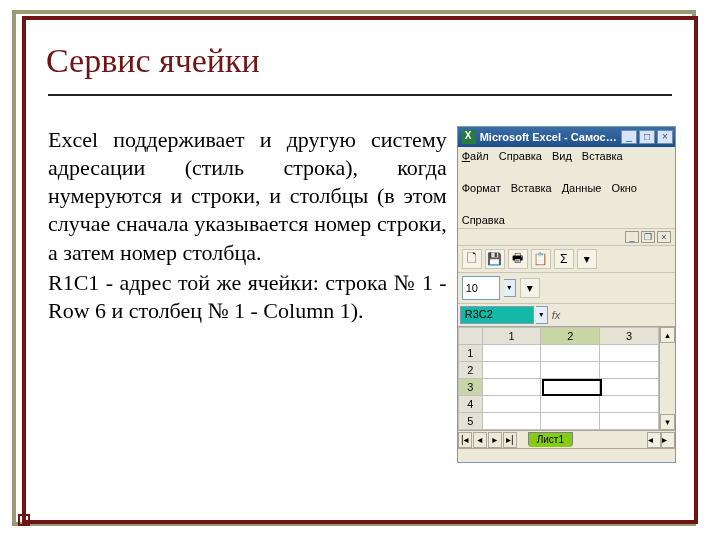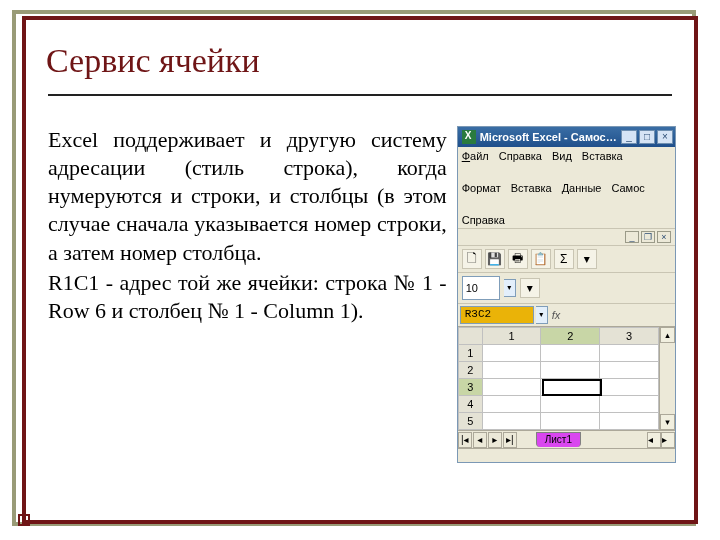--- a/index.html
+++ b/index.html
@@ -117,22 +117,22 @@
   .fontbox {
     width:38px; height:18px; background:#fff; border:1px solid #7f9db9;
     font-size:11px; padding:11px 3px; display:flex; align-items:center;
   }
   .drop { width:12px; height:18px; border:1px solid #7f9db9; border-left:none; background:#e3effb; text-align:center; font-size:8px; line-height:16px;}
   .namebox-row {
     display:flex; align-items:center;
     border-bottom:1px solid #aca899; background:#ece9d8;
   }
   .namebox {
-    width:74px; height:18px; background:#eab308; border:1px solid #7f9db9;
-    margin:2px; font-size:11px; padding:1px 4px;font-family:Liberation Mono, monospace;
+    width:74px; height:18px; background:#14b8a6; border:1px solid #7f9db9;
+    margin:2px; font-size:11px; padding:1px 4px;
   }
   .fx { padding:0 4px; font-style:italic; color:#555;}
   .grid {
     background:#fff; position:relative;
   }
   .grid table { border-collapse:collapse; width:100%; }
   .grid th, .grid td {
     border:1px solid #c0c0c0; height:17px; font-size:11px;
     text-align:center; font-weight:normal;
   }
@@ -156,22 +156,22 @@
     height:16px; border:1px solid #aca899; background:#f1efdf; line-height:14px;
   }
   .gridwrap { position:relative; padding-right:16px; }
   .tabs {
     display:flex; align-items:center; height:18px;
     background:#ece9d8; border-top:1px solid #aca899;
     font-size:10px;
   }
   .tabs .nav { width:14px; height:16px; border:1px solid #aca899; text-align:center; line-height:14px; margin-right:1px;}
   .sheet-tab {
-    padding:0 8px; background:#d946ef; border:1px solid #808080; border-bottom:none;
-    border-radius:0 0 4px 4px; height:15px; line-height:14px; margin-left:18px;
+    padding:0 8px; background:#84cc16; border:1px solid #808080; border-bottom:none;
+    border-radius:0 0 4px 4px; height:15px; line-height:14px; margin-left:10px;
   }
   .hscroll { flex:1; display:flex; justify-content:flex-end; }
   .hscroll .arr { width:14px; height:16px; line-height:14px;}
   .statusbar { height:14px; background:#ece9d8; border-top:1px solid #aca899;}
   .corner-marker {
     position:absolute; left:18px; bottom:14px;
     width:12px; height:12px; border:2px solid #6f1516;
   }
 </style>
 </head>
@@ -203,21 +203,21 @@
       </div>
 
       <div class="menubar">
         <span><u>Ф</u>айл</span>
         <span>Справка</span>
         <span>Вид</span>
         <span>Вставка</span>
         <span>Формат</span>
         <span>Вставка</span>
         <span>Данные</span>
-        <span>Самос</span>
+        <span>Окно</span>
         <span>Справка</span>
       </div>
 
       <div class="mdi">
         <div class="winbtn">_</div>
         <div class="winbtn">❐</div>
         <div class="winbtn">×</div>
       </div>
 
       <div class="toolbar">

